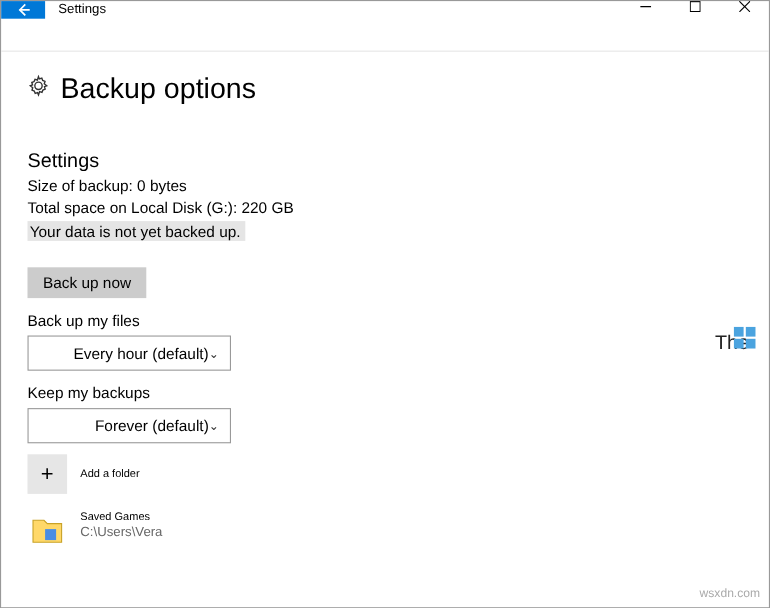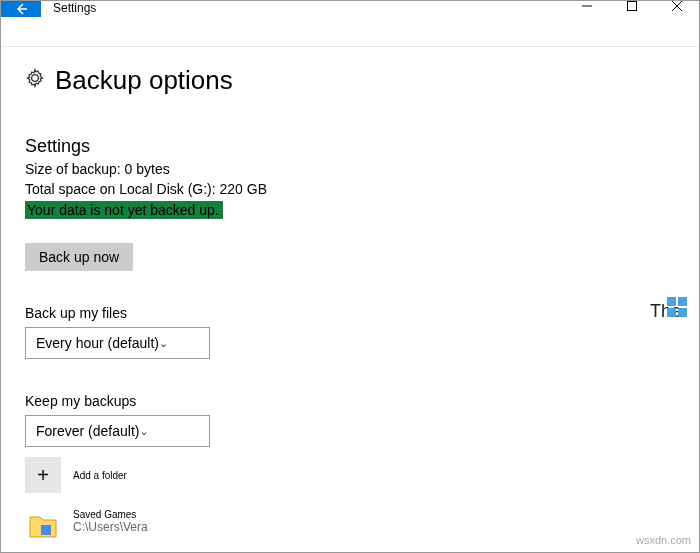--- a/index.html
+++ b/index.html
@@ -65,45 +65,45 @@
     .section-heading {
       font-size: 18px;
       font-weight: 400;
       margin-top: 40px;
     }
     .line {
       font-size: 14px;
       margin-top: 4px;
     }
     .highlight {
-      background: #15803d;
+      background: #e5e5e5;
       display: inline-block;
       padding: 1px 4px 1px 2px;
       margin-top: 4px;
       font-size: 14px;
     }
     .gray-btn {
       background: #cccccc;
       border: none;
       padding: 6px 14px;
       font-size: 14px;
       margin-top: 24px;
       cursor: pointer;
     }
     .field-label {
       font-size: 14px;
-      margin-top: 34px;
+      margin-top: 12px;
     }
     .dropdown {
       border: 1px solid #999;
       width: 185px;
       height: 32px;
       display: flex;
       align-items: center;
-      justify-content: flex-start;
+      justify-content: flex-end;
       padding: 0 10px;
       margin-top: 6px;
       font-size: 14px;
     }
     .chev { font-size: 11px; color: #333; }
     .folders-heading {
       font-size: 18px;
       font-weight: 400;
       margin-top: 30px;
     }

